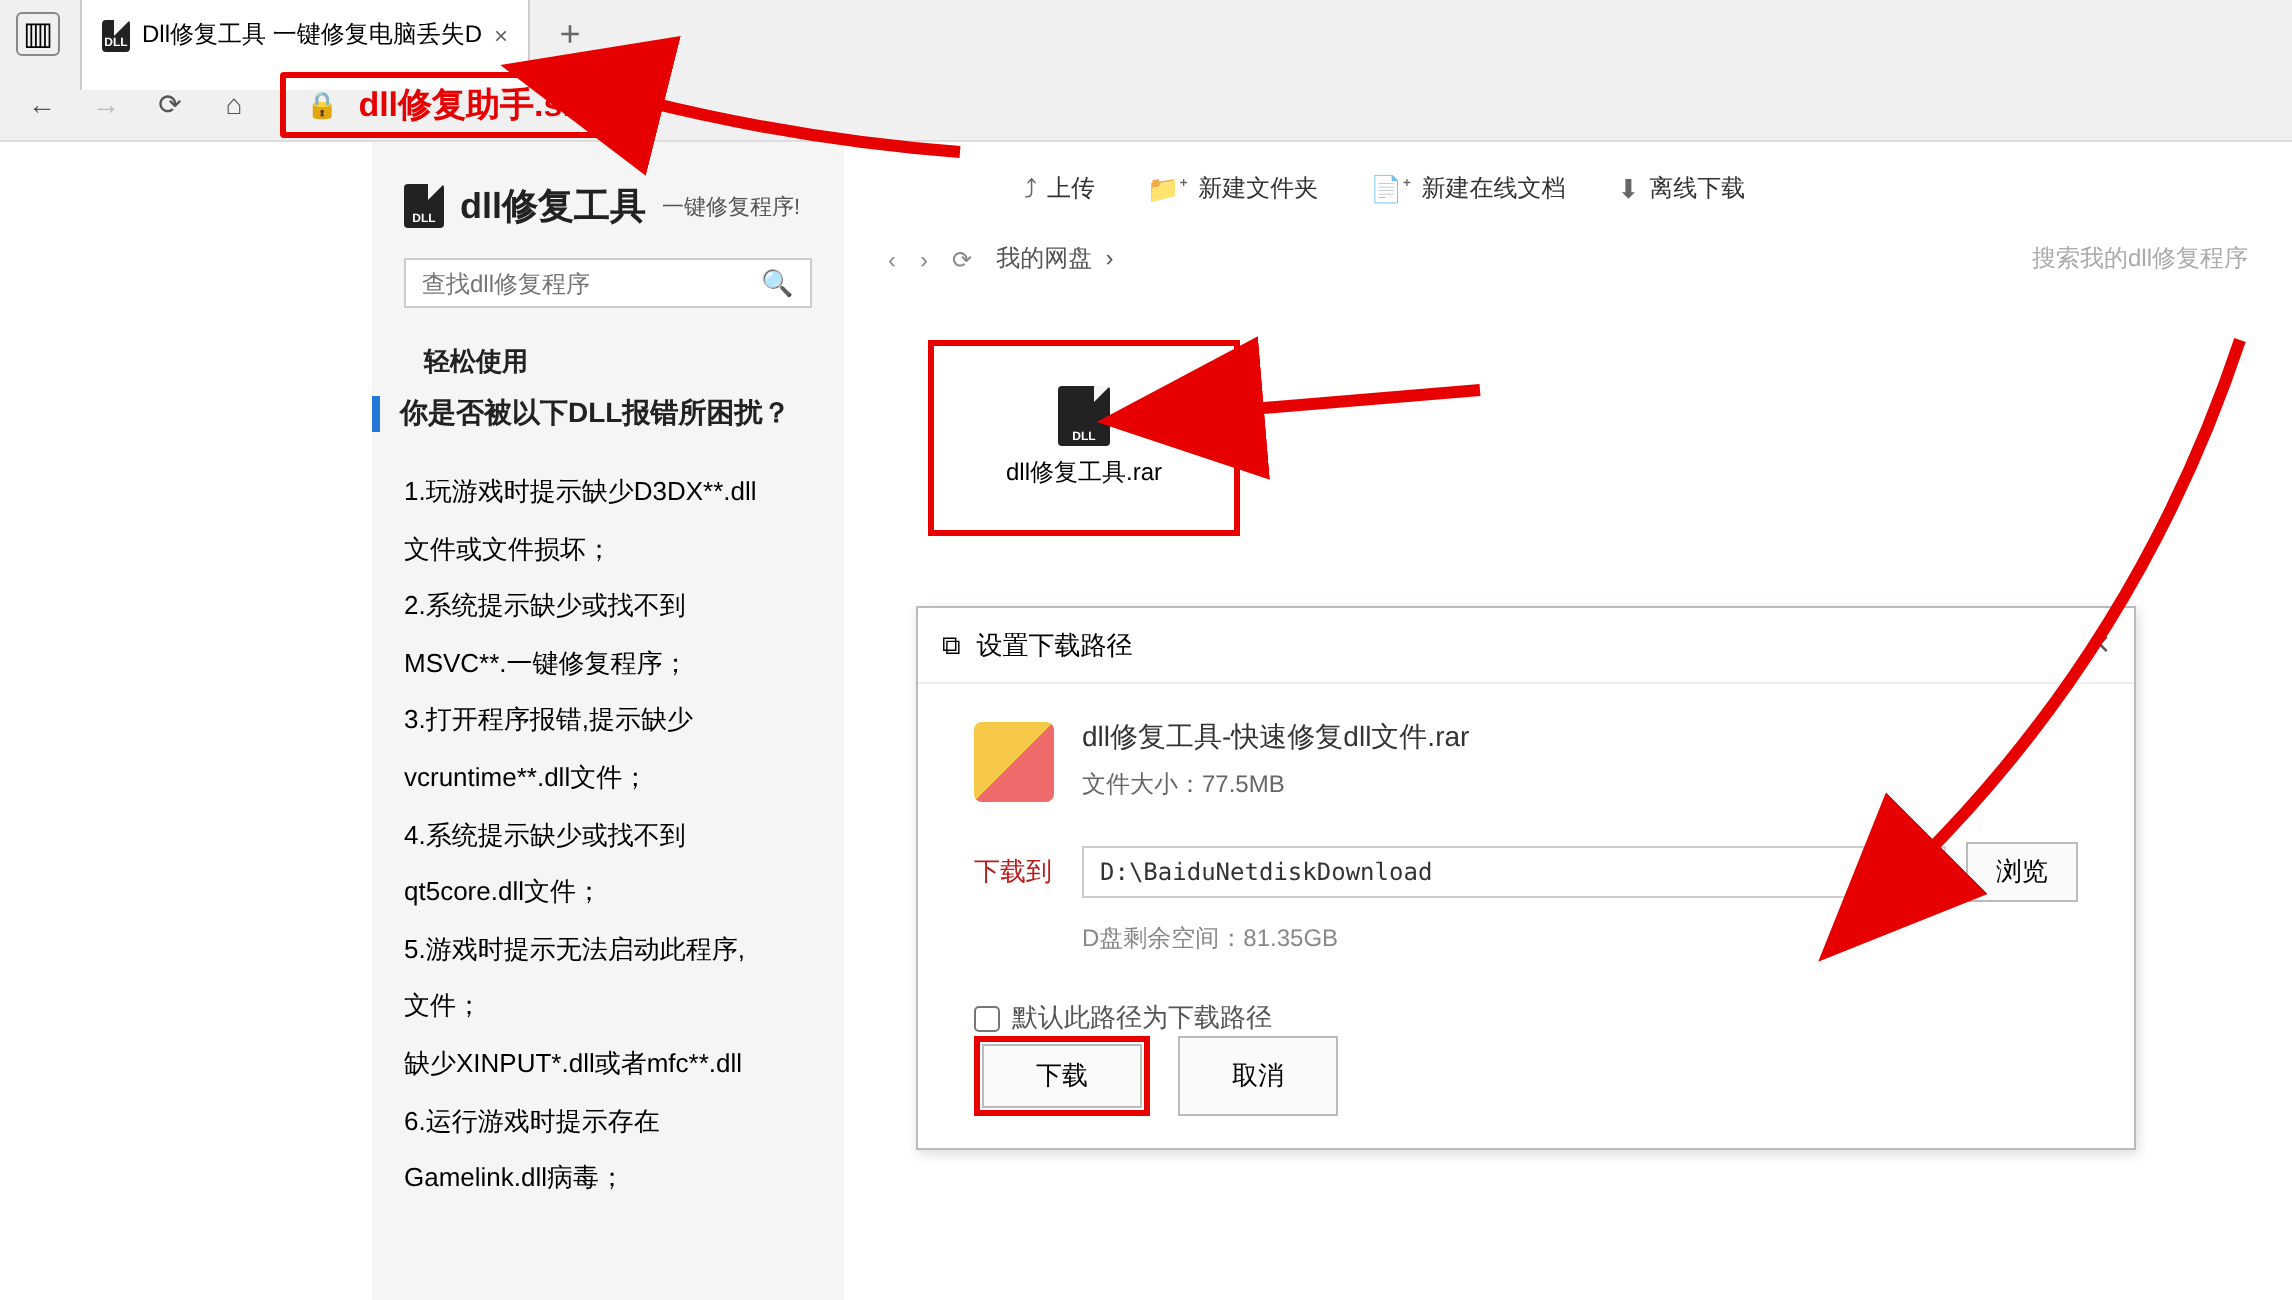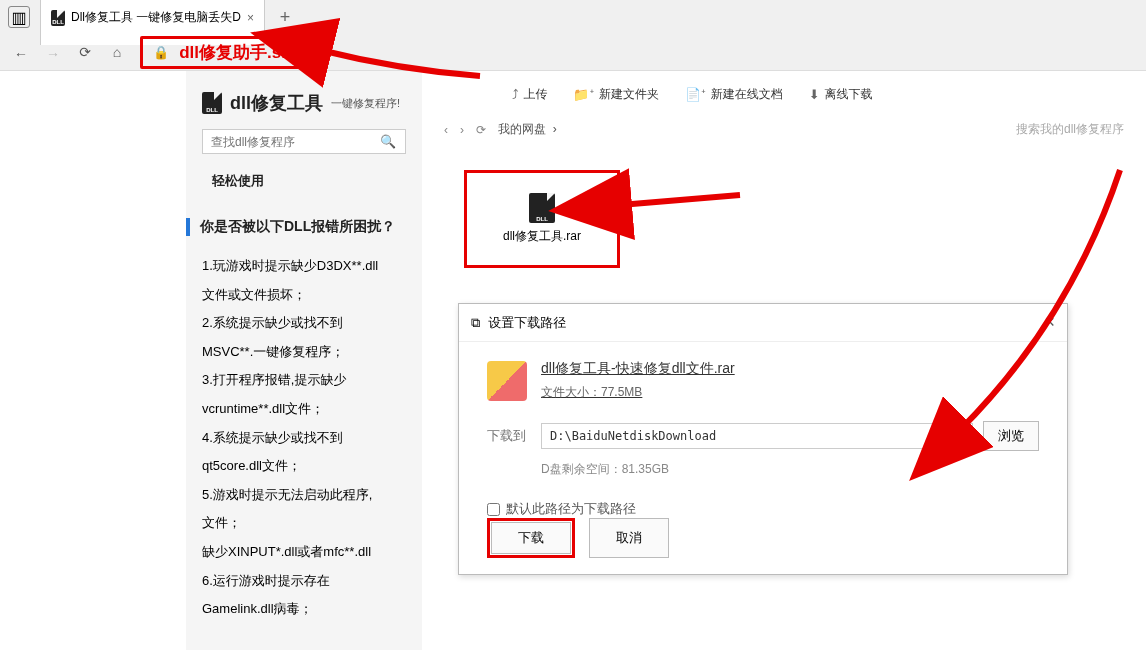--- a/index.html
+++ b/index.html
@@ -23,21 +23,21 @@
 .sidebar { width: 236px; margin-left: 186px; background: #f5f5f5; padding: 20px 16px; font-size: 14px; color: #222; }
 .sb-title { display: flex; align-items: center; gap: 8px; margin-bottom: 14px; }
 .sb-title-main { font-size: 18px; font-weight: 700; }
 .sb-title-sub { font-size: 11px; color: #555; }
 .dll-icon { width: 20px; height: 22px; background: #222; position: relative; border-radius: 2px; }
 .dll-icon::before { content:""; position:absolute; right:0; top:0; border:4px solid transparent; border-left-color:#f5f5f5; border-top-color:#f5f5f5; }
 .dll-icon::after { content:"DLL"; position:absolute; bottom:1px; left:0; right:0; font-size:6px; color:#fff; text-align:center; font-weight:700; }
 .search-box { display: flex; align-items: center; border: 1px solid #ccc; background: #fff; padding: 4px 8px; margin-bottom: 18px; }
 .search-box input { border: none; outline: none; flex: 1; font-size: 12px; background: transparent; }
 .search-mag { color: #888; font-size: 13px; }
-.sb-easy { font-size: 13px; font-weight: 700; margin-bottom: 28px; padding-left: 10px; }
+.sb-easy { font-size: 13px; font-weight: 700; margin-bottom: 8px; padding-left: 10px; }
 .sb-head { font-size: 14px; font-weight: 700; border-left: 4px solid #2477d8; padding-left: 10px; margin-left: -16px; margin-bottom: 16px; }
 .sb-body p { font-size: 13px; color: #000000; line-height: 2.2; }
 
 
 .rightpane { flex: 1; background: #fff; position: relative; padding: 14px 18px 0; }
 .cloud-toolbar { display: flex; align-items: center; gap: 26px; font-size: 12px; color: #333; padding-left: 72px; }
 .tb-item { display: flex; align-items: center; gap: 5px; cursor:pointer; }
 .tb-icon { color: #666; font-size: 13px; }
 .cloud-nav { display: flex; align-items: center; justify-content: space-between; font-size: 12px; color: #555; margin-top: 18px; padding: 0 4px; }
 .nav-left { display:flex; align-items:center; gap:12px; }
@@ -46,26 +46,26 @@
 
 .file-box { border: 3px solid #e60000; width: 156px; height: 98px; margin: 32px 0 0 24px; display: flex; flex-direction: column; align-items: center; justify-content: center; gap: 5px; }
 .file-name { font-size: 12px; }
 
 
 .dialog { position: absolute; left: 36px; top: 232px; width: 610px; border: 1px solid #bbb; background: #fff; box-shadow: 1px 2px 6px rgba(0,0,0,0.15); }
 .dlg-title { display: flex; align-items: center; justify-content: space-between; padding: 8px 12px; border-bottom: 1px solid #eee; font-size: 13px; }
 .dlg-title-left { display: flex; align-items: center; gap: 8px; }
 .dlg-close { font-size: 18px; color: #555; cursor:pointer; }
 .dlg-body { padding: 18px 28px 16px; font-size: 13px; color: #333; }
-.dlg-file { display: flex; gap: 14px; align-items: center; margin-bottom: 20px; text-decoration: underline; }
+.dlg-file { display: flex; gap: 14px; align-items: center; margin-bottom: 20px; }
 .thumb { width: 40px; height: 40px; background: linear-gradient(135deg,#f7c948 50%,#ef6b6b 50%); border-radius: 4px; }
 .dlg-file-name { font-size: 14px; margin-bottom: 6px; }
 .dlg-file-size { font-size: 12px; color: #666; }
 .dlg-row { display: flex; align-items: center; gap: 10px; margin-bottom: 10px; }
-.dlg-label { width: 44px; font-size: 13px; color: #737373; }
+.dlg-label { width: 44px; font-size: 13px; color: #b91c1c; }
 .dlg-input { flex: 1; border: 1px solid #ccc; padding: 5px 8px; font-size: 12px; font-family: Consolas, monospace; color: #333; background:#fff; }
 .dlg-browse { border: 1px solid #bbb; padding: 5px 14px; font-size: 13px; background: #fafafa; cursor:pointer; }
 .dlg-free { font-size: 12px; color: #888; margin-left: 54px; margin-bottom: 22px; }
 .dlg-bottom { display: flex; align-items: flex-start; justify-content: space-between; flex-direction: column; }
 .dlg-check { display: flex; align-items: center; gap: 6px; font-size: 13px; color: #555; }
 .dlg-btns { display: flex; gap: 14px; }
 .btn { border: 1px solid #bbb; padding: 6px 26px; font-size: 13px; background: #fafafa; cursor:pointer; }
 .btn-primary-wrap { border: 3px solid #e60000; padding: 1px; }
 
 

